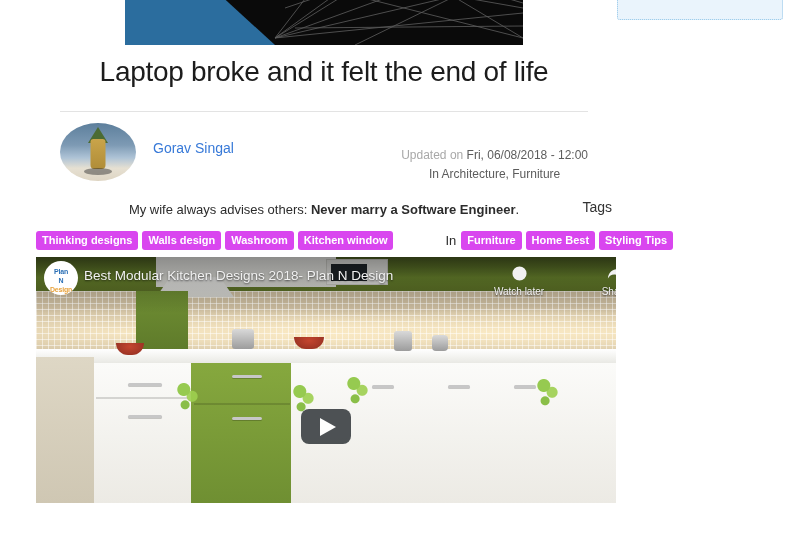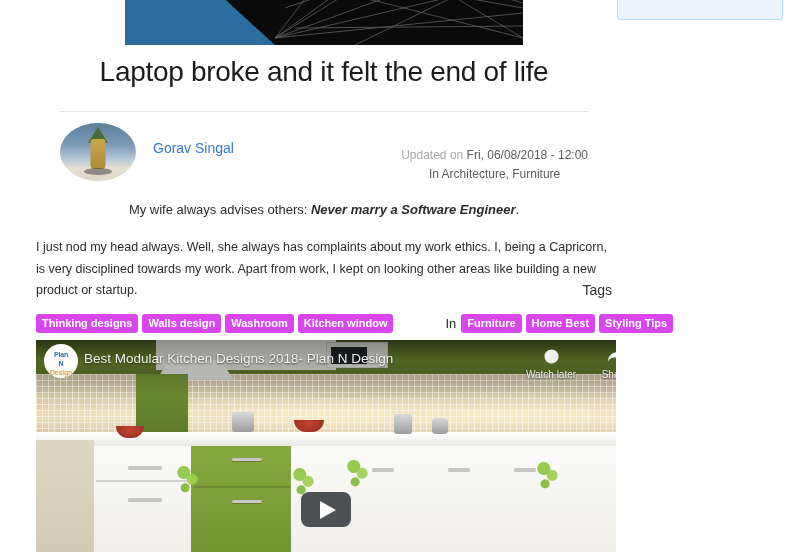--- a/index.html
+++ b/index.html
@@ -89,21 +89,21 @@
     font-size: 12px; color: #5c5c5c;
     line-height: 1.65;
   }
   .meta .updated { color: #a8a8a8; }
 
   .body { margin: 0 36px; padding-top: 10px; }
   .lead {
     margin: 0; text-align: center;
     font-size: 13px; color: #2c2c2c; line-height: 1.5;
   }
-  .lead b { font-style: italic; font-weight: bold; margin-top: 20px; }
+  .lead b { font-weight: bold; margin-top: 20px; }
   .para {
     margin: 18px 0 0 0;
     font-size: 12.5px; color: #2c2c2c; line-height: 1.72;
   }
 
   
   .tags-head { position: relative; height: 0; }
   .tags-label {
     position: absolute; right: 0; top: -20px;
     font-size: 14px; color: #333;
@@ -250,21 +250,21 @@
     color: #f1f1f1; font-size: 13.5px;
     text-shadow: 0 1px 2px rgba(0,0,0,.6);
     white-space: nowrap;
   }
   .yt-action {
     position: absolute; top: 8px;
     width: 60px; text-align: center;
     color: #f1f1f1; font-size: 10px;
     text-shadow: 0 1px 2px rgba(0,0,0,.7);
   }
-  .yt-action.watch { left: 485px; }
+  .yt-action.watch { left: 453px; }
   .yt-action.share { left: 549px; }
   .yt-ic { display: block; height: 18px; margin-bottom: 3px; }
   .yt-ic svg { vertical-align: top; }
   .yt-play {
     position: absolute; left: 50%; top: 152px;
     transform: translateX(-50%);
     width: 50px; height: 35px;
     background: #3f4447; opacity: .92;
     border-radius: 8px;
   }
@@ -322,21 +322,20 @@
           <span class="updated">Updated on</span>
           <span>Fri, 06/08/2018 - 12:00</span>
         </div>
         <div>In Architecture, Furniture</div>
       </div>
     </div>
 
     <div class="body">
       <p class="lead"><span>My wife always advises others: </span><b>Never marry a Software Engineer</b><span>.</span></p>
 
-      <p class="para">I just nod my head always. Well, she always has complaints about my work ethics. I, being a Capricorn, is very disciplined towards my work. Apart from work, I kept on looking other areas like building a new product or startup.</p>
 
       <div class="tags-head">
         <span class="tags-label">Tags</span>
       </div>
 
 
       <div class="tag-row">
         <a class="tag" href="#">Thinking designs</a>
         <a class="tag" href="#">Walls design</a>
         <a class="tag" href="#">Washroom</a>

